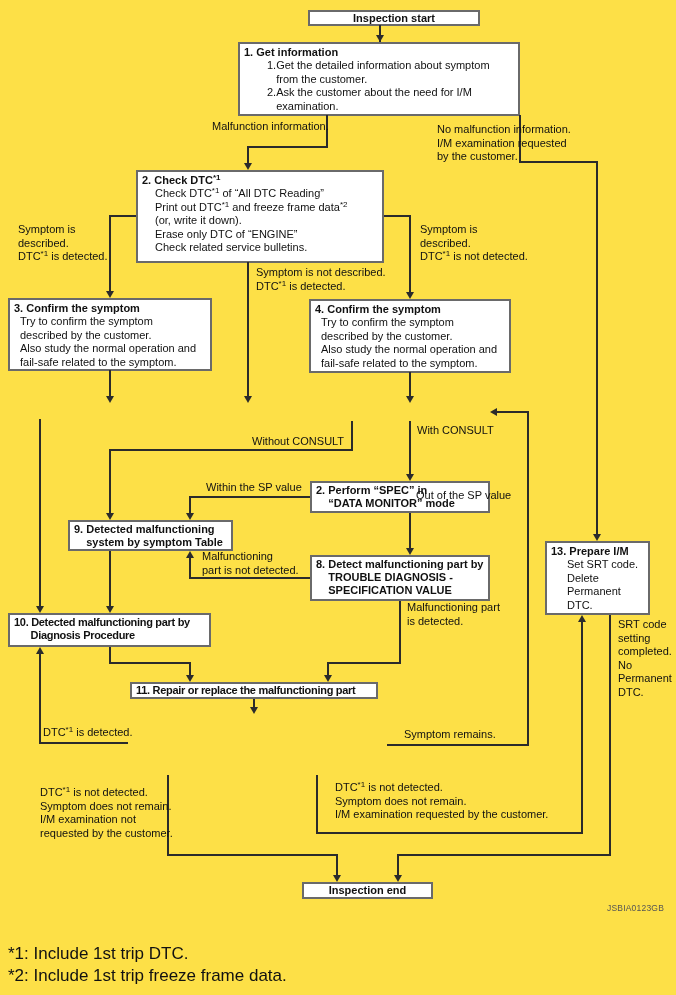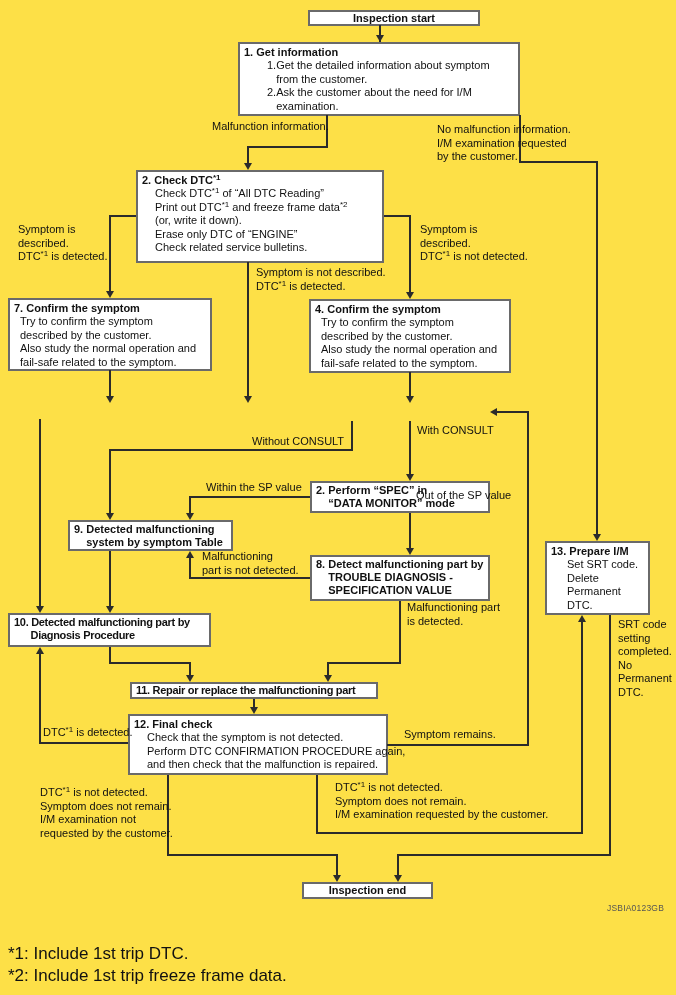--- a/index.html
+++ b/index.html
@@ -43,21 +43,21 @@
   <div class="box" style="left:136px;top:170px;width:248px;height:93px">
     <div class="t">2. Check DTC<sup>*1</sup></div>
     <div class="b">Check DTC<sup>*1</sup> of “All DTC Reading”
 Print out DTC<sup>*1</sup> and freeze frame data<sup>*2</sup>
 (or, write it down).
 Erase only DTC of “ENGINE”
 Check related service bulletins.</div>
   </div>
 
   <div class="box" style="left:8px;top:298px;width:204px;height:73px">
-    <div class="t">7. Confirm the symptom</div>
+    <div class="t">3. Confirm the symptom</div>
     <div class="b" style="margin-left:6px">Try to confirm the symptom
 described by the customer.
 Also study the normal operation and
 fail-safe related to the symptom.</div>
   </div>
 
   <div class="box" style="left:309px;top:299px;width:202px;height:74px">
     <div class="t">4. Confirm the symptom</div>
     <div class="b" style="margin-left:6px">Try to confirm the symptom
 described by the customer.
@@ -85,26 +85,20 @@
 
   <div class="box tight" style="left:8px;top:613px;width:203px;height:34px">
     <div class="t" style="line-height:13px">10. Detected malfunctioning part by
       Diagnosis Procedure</div>
   </div>
 
   <div class="box tight" style="left:130px;top:682px;width:248px;height:17px">
     <div class="t" style="line-height:11px">11. Repair or replace the malfunctioning part</div>
   </div>
 
-  <div class="box" style="left:128px;top:714px;width:260px;height:61px">
-    <div class="t">12. Final check</div>
-    <div class="b">Check that the symptom is not detected.
-Perform DTC CONFIRMATION PROCEDURE again,
-and then check that the malfunction is repaired.</div>
-  </div>
 
   <div class="box" style="left:545px;top:541px;width:105px;height:74px">
     <div class="t">13. Prepare I/M</div>
     <div class="b" style="margin-left:16px">Set SRT code.
 Delete
 Permanent
 DTC.</div>
   </div>
 
   <div class="box c" style="left:302px;top:882px;width:131px;height:17px">

